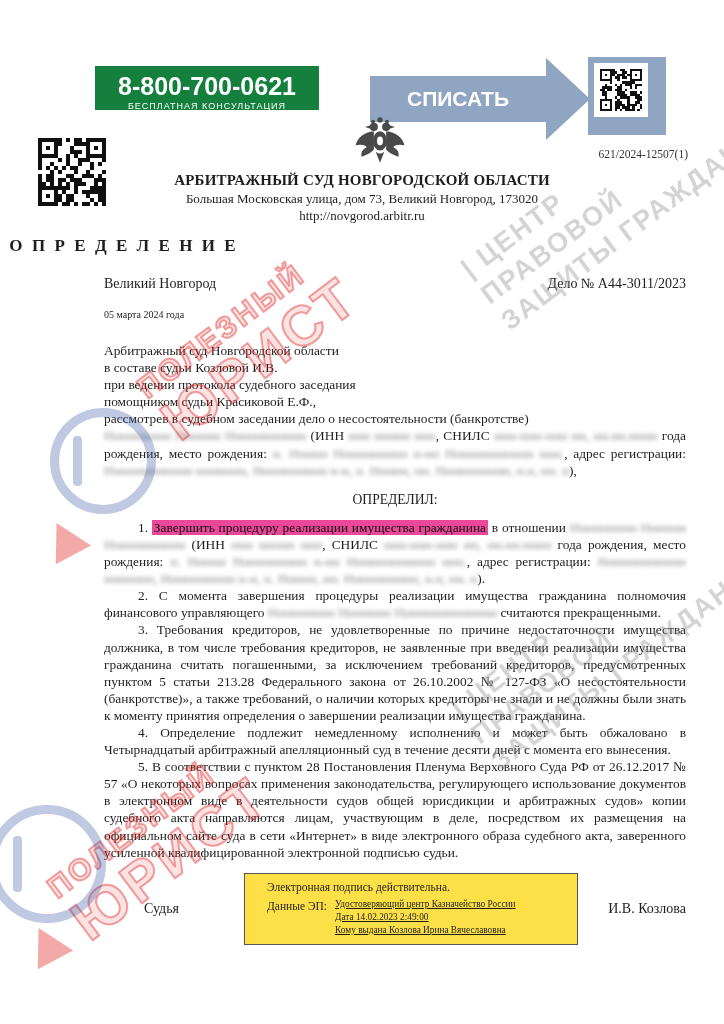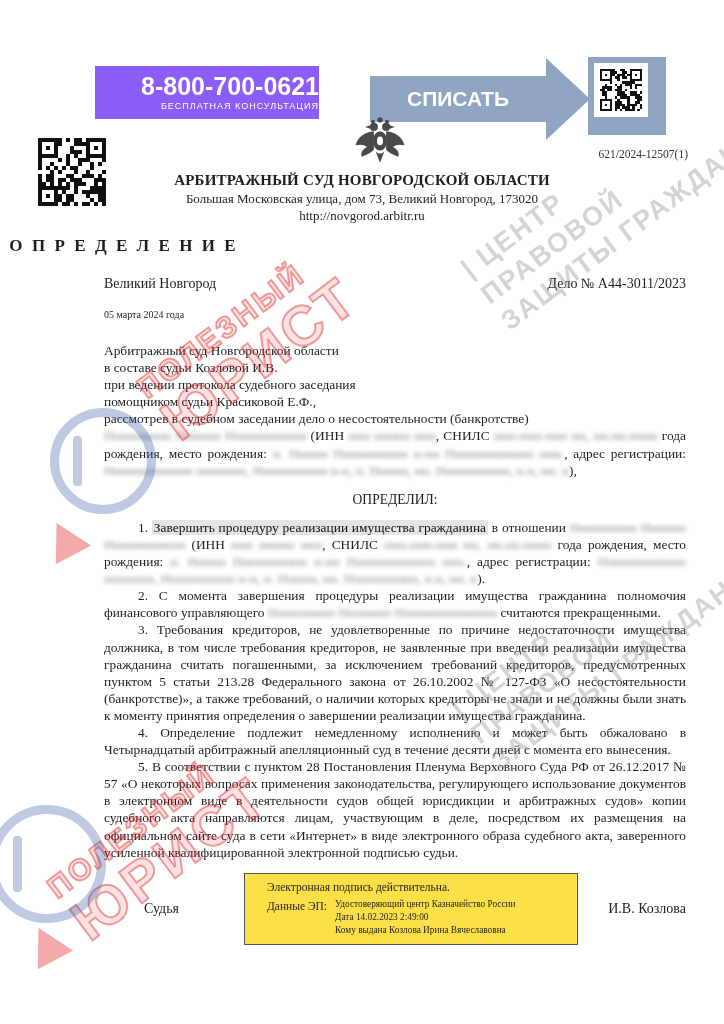--- a/index.html
+++ b/index.html
@@ -4,22 +4,22 @@
 <style>
   html,body{margin:0;padding:0;}
   body{background:#fff;}
   .page{position:relative;width:724px;height:1024px;background:#ffffff;overflow:hidden;
         font-family:"Liberation Serif",serif;color:#1e1e1e;}
 
   
   .banner{position:absolute;left:143px;top:2px;width:443px;height:35px;background:#E21B1B;
           color:#fff;font-family:"Liberation Sans",sans-serif;font-weight:bold;font-size:20px;
           line-height:35px;text-align:center;letter-spacing:.2px;}
-  .phone-btn{position:absolute;left:95px;top:66px;width:224px;height:53px;background:#8b5cf6;
-             color:#fff;font-family:"Liberation Sans",sans-serif;text-align:right;cursor:pointer;}
+  .phone-btn{position:absolute;left:95px;top:66px;width:224px;height:44px;background:#15803d;
+             color:#fff;font-family:"Liberation Sans",sans-serif;text-align:center;cursor:pointer;}
   .phone-num{font-size:25px;font-weight:bold;line-height:30px;margin-top:5px;}
   .phone-sub{font-size:9px;letter-spacing:1px;line-height:11px;}
   .cta{position:absolute;left:370px;top:76px;width:176px;height:46px;background:#8FA5C2;color:#fff;
        font-family:"Liberation Sans",sans-serif;font-weight:bold;font-size:21px;text-align:center;
        line-height:46px;cursor:pointer;}
   .cta-head{position:absolute;left:546px;top:58px;width:0;height:0;
             border-top:41px solid transparent;border-bottom:41px solid transparent;
             border-left:44px solid #8FA5C2;}
 
   
@@ -45,30 +45,30 @@
 
   
   .doc-body{position:absolute;left:104px;right:38px;top:342px;font-size:13.4px;line-height:17.1px;
             text-align:justify;}
   .doc-body p{margin:0;}
   .intro{text-align:left;}
   .party{text-align:justify;}
   .resolved{text-align:center;margin:12px 0 11px 0 !important;font-size:13.6px;}
   .num-p{text-indent:34px;}
   .redacted{color:#8d8d8d;filter:blur(2.3px);}
-  mark.hl{background:#e5e5e5;color:#101010;padding:0 2px;}
+  mark.hl{background:#ec4899;color:#101010;padding:0 2px;}
 
   
   .sig-row{display:flex;align-items:center;margin-top:12px;}
   .sig-judge{font-size:14px;width:100px;margin-left:40px;}
   .sig-box{border:1px solid #555;background:#fde047;padding:6px 10px 7px 22px;width:300px;}
   .sig-valid{font-size:11.5px;line-height:15px;}
   .sig-data{display:flex;margin-top:3px;}
   .sig-data-label{font-size:11.5px;margin-right:8px;white-space:nowrap;}
-  .sig-lines{font-size:9.3px;line-height:13px;}
+  .sig-lines{font-size:9.3px;line-height:13px;text-decoration:underline;}
   .sig-name{font-size:14px;margin-left:auto;}
 
   
   .wm{position:absolute;pointer-events:none;z-index:30;}
   .wm-gray{font-family:"Liberation Sans",sans-serif;font-weight:bold;color:rgba(135,135,135,.36);
            font-size:27px;line-height:33px;letter-spacing:2px;transform:rotate(-37deg);white-space:nowrap;}
   .wm-red{font-family:"Liberation Sans",sans-serif;font-weight:bold;transform:rotate(-37deg);
           color:rgba(226,28,28,.12);-webkit-text-stroke:2px rgba(226,28,28,.42);white-space:nowrap;}
   .wm-red .l1{font-size:30px;line-height:34px;letter-spacing:3px;}
   .wm-red .l2{font-size:56px;line-height:56px;letter-spacing:4px;}

